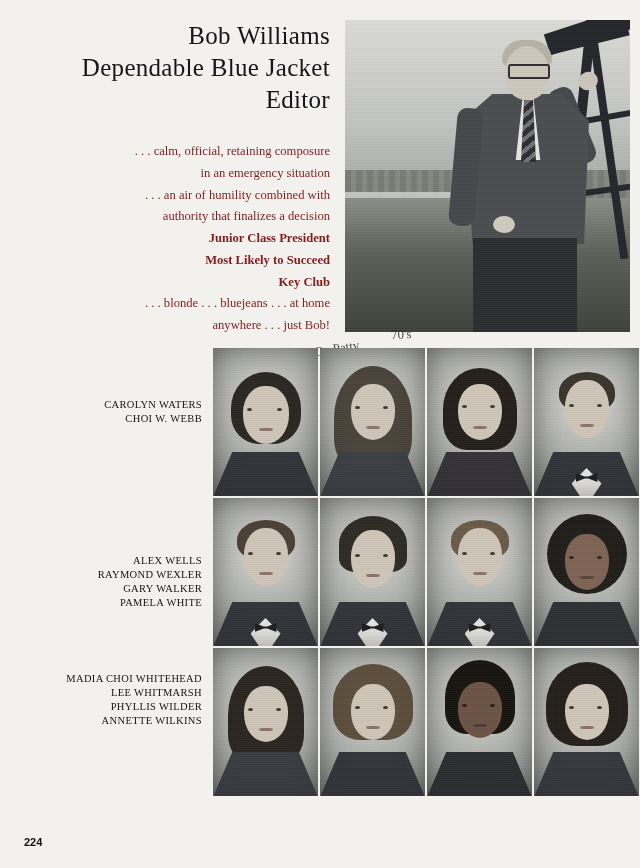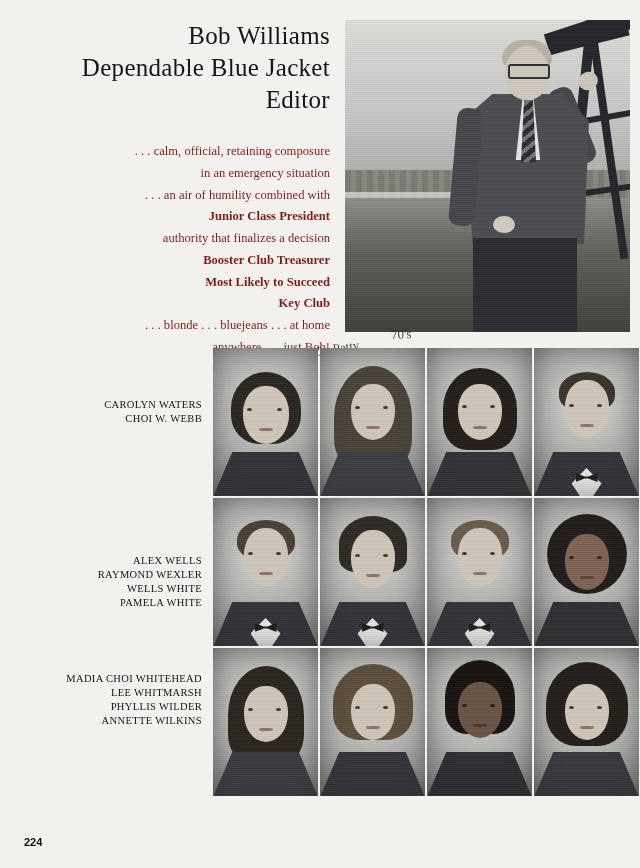--- a/index.html
+++ b/index.html
@@ -257,23 +257,22 @@
   <div class="headline">
     <span class="l">Bob Williams</span>
     <span class="l">Dependable Blue Jacket</span>
     <span class="l">Editor</span>
   </div>
 
   <div class="quote">
     <span class="l">. . . calm, official, retaining composure</span>
     <span class="l">in an emergency situation</span>
     <span class="l">. . . an air of humility combined with</span>
+    <span class="l">authority that finalizes a decision</span>
     <span class="l bold">Junior Class President</span>
-    <span class="l">authority that finalizes a decision</span>
-    <span class="l bold">Booster Club Treasurer</span>
     <span class="l bold">Most Likely to Succeed</span>
     <span class="l bold">Key Club</span>
     <span class="l">. . . blonde . . . bluejeans . . . at home</span>
     <span class="l">anywhere . . . just Bob!</span>
   </div>
 
   <div class="hero-photo">
     <div class="sky"></div>
     <div class="trees"></div>
     <div class="water"></div>
@@ -303,21 +302,21 @@
     <span class="s2">70's</span>
   </div>
 
   <div class="names row1">
     <span class="n">CAROLYN WATERS</span>
     <span class="n">CHOI W. WEBB</span>
   </div>
   <div class="names row2">
     <span class="n">ALEX WELLS</span>
     <span class="n">RAYMOND WEXLER</span>
-    <span class="n">WELLS WHITE</span>
+    <span class="n">GARY WALKER</span>
     <span class="n">PAMELA WHITE</span>
   </div>
   <div class="names row3">
     <span class="n">MADIA CHOI WHITEHEAD</span>
     <span class="n">LEE WHITMARSH</span>
     <span class="n">PHYLLIS WILDER</span>
     <span class="n">ANNETTE WILKINS</span>
   </div>
 
   <div class="grid">

